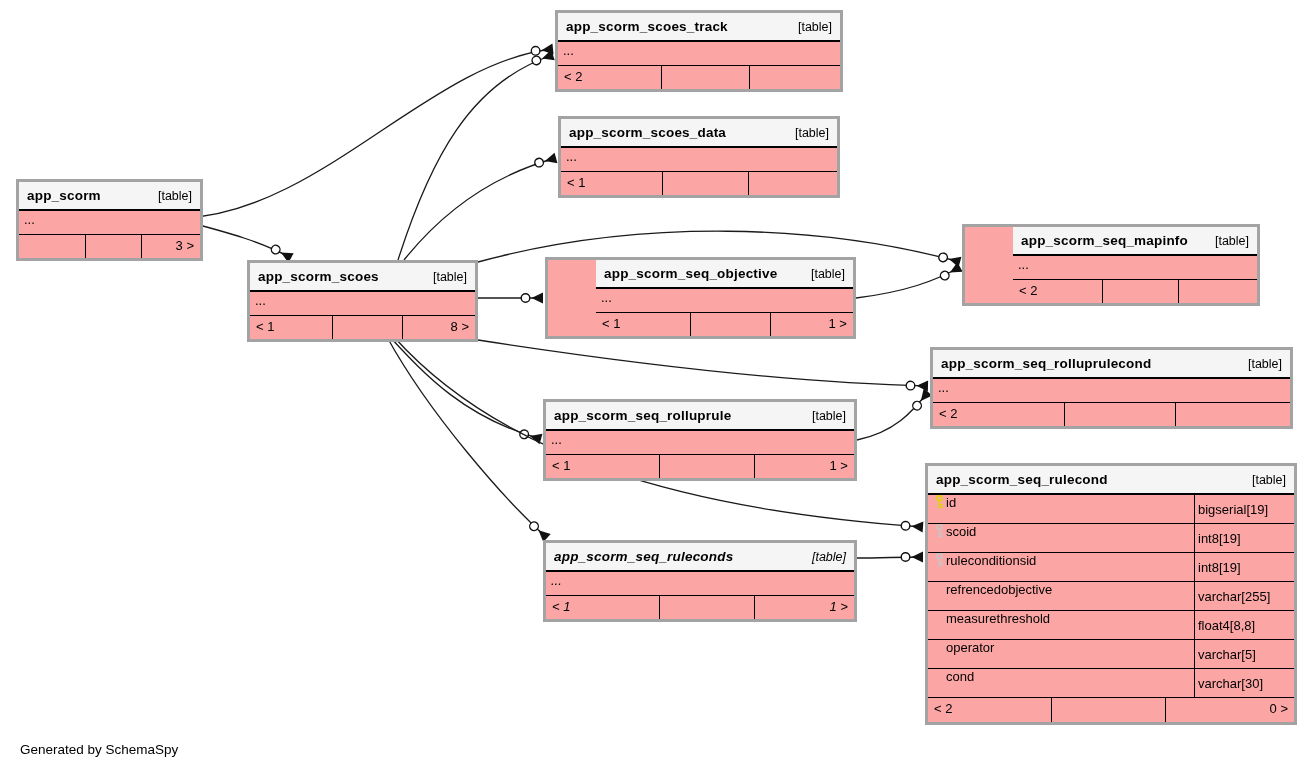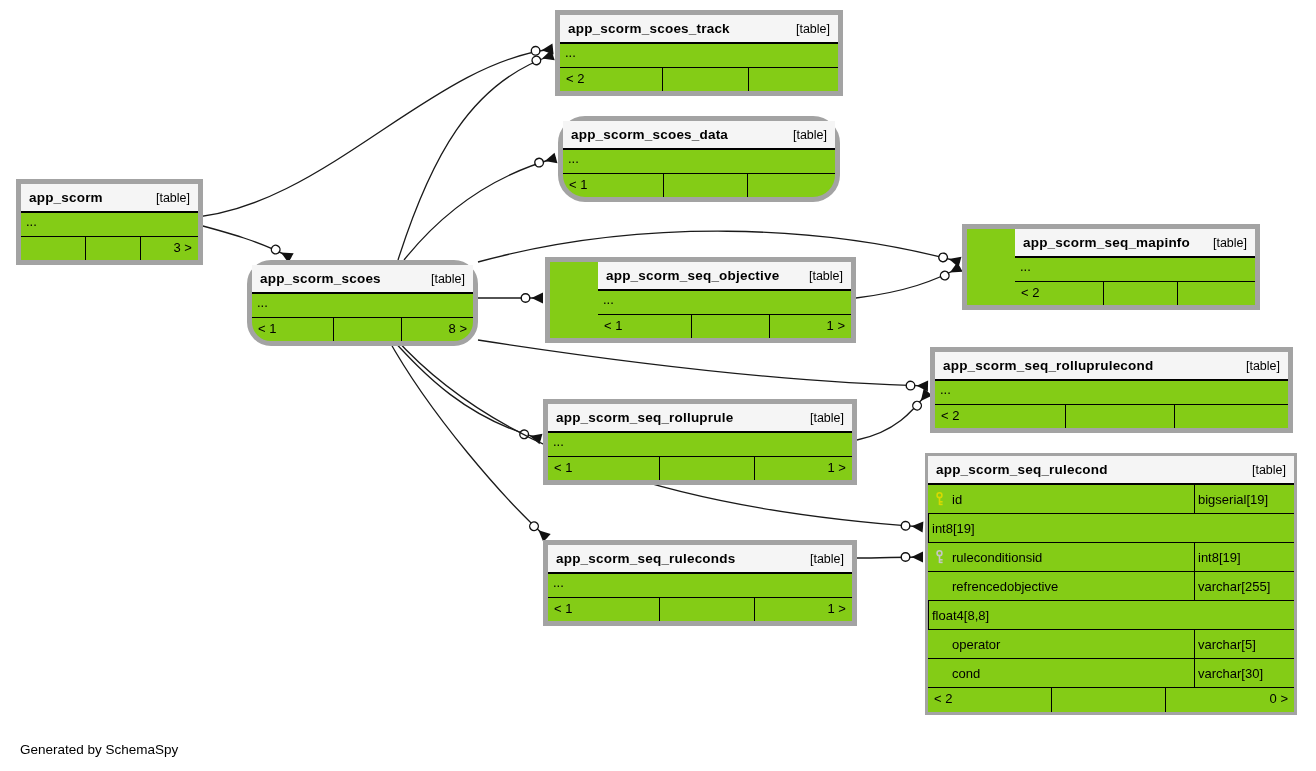--- a/index.html
+++ b/index.html
@@ -2,21 +2,21 @@
 <html><head>
 <meta charset="utf-8">
 <style>
   html,body{margin:0;padding:0;}
   body{
     width:1316px;height:771px;position:relative;background:#ffffff;
     font-family:"Liberation Sans",sans-serif;color:#000;overflow:hidden;
   }
   #wires{position:absolute;left:0;top:0;width:1316px;height:771px;z-index:1;}
   .tbl{
-    position:absolute;background:#84cc16;border:5px solid #a3a3a3;z-index:2;
+    position:absolute;background:#fca5a5;border:3px solid #a3a3a3;z-index:2;
     box-sizing:border-box;
   }
   .tbl.big{border-width:3px;}
   .tbl-header{
     display:flex;justify-content:space-between;align-items:center;
     background:#f5f5f5;border-bottom:2px solid #000;padding:0 8px;height:27px;
   }
   .tbl-name{font-weight:bold;font-size:13.5px;letter-spacing:.2px;white-space:nowrap;}
   .tbl-tag{font-size:12.5px;white-space:nowrap;margin-left:14px;}
   .dots-row{
@@ -29,21 +29,21 @@
     white-space:nowrap;overflow:hidden;
   }
   .tbl-footer .cell.c1{width:37%;}
   .tbl-footer .cell.c2{width:31%;}
   .tbl-footer .cell.c3{width:32%;border-right:none;text-align:right;}
   .col-row{
     display:flex;height:29px;border-bottom:1px solid #000;
     box-sizing:border-box;align-items:stretch;font-size:13px;
   }
   .col-name{
-    flex:1;display:flex;align-items:center;gap:7px;padding-left:6px;
+    flex:1;display:flex;align-items:flex-start;gap:1px;padding-left:6px;
     white-space:nowrap;overflow:hidden;
   }
   .col-type{
     width:100px;border-left:1px solid #000;padding:10px 3px;
     display:flex;align-items:center;white-space:nowrap;box-sizing:border-box;
   }
   .keyicon{width:11px;height:14px;display:inline-block;flex:0 0 11px;}
   .key-primary{color:#d9d900;}
   .key-foreign{color:#c6c6c6;}
   .key-none{visibility:hidden;}
@@ -97,34 +97,34 @@
     <span class="tbl-tag">[table]</span>
   </div>
   <div class="dots-row">...</div>
   <div class="tbl-footer">
     <div class="cell c1">&lt; 2</div>
     <div class="cell c2"></div>
     <div class="cell c3"></div>
   </div>
 </div>
 
-<div class="tbl" style="left:558px;top:116px;width:282px;border-radius:27px;">
+<div class="tbl" style="left:558px;top:116px;width:282px;">
   <div class="tbl-header">
     <span class="tbl-name">app_scorm_scoes_data</span>
     <span class="tbl-tag">[table]</span>
   </div>
   <div class="dots-row">...</div>
   <div class="tbl-footer">
     <div class="cell c1">&lt; 1</div>
     <div class="cell c2"></div>
     <div class="cell c3"></div>
   </div>
 </div>
 
-<div class="tbl" style="left:247px;top:260px;width:231px;border-radius:24px;">
+<div class="tbl" style="left:247px;top:260px;width:231px;">
   <div class="tbl-header">
     <span class="tbl-name">app_scorm_scoes</span>
     <span class="tbl-tag">[table]</span>
   </div>
   <div class="dots-row">...</div>
   <div class="tbl-footer">
     <div class="cell c1">&lt; 1</div>
     <div class="cell c2"></div>
     <div class="cell c3">8 &gt;</div>
   </div>
@@ -175,34 +175,34 @@
     <span class="tbl-tag">[table]</span>
   </div>
   <div class="dots-row">...</div>
   <div class="tbl-footer">
     <div class="cell c1">&lt; 1</div>
     <div class="cell c2"></div>
     <div class="cell c3">1 &gt;</div>
   </div>
 </div>
 
-<div class="tbl" style="left:543px;top:540px;width:314px;">
+<div class="tbl" style="left:543px;top:540px;width:314px;font-style:italic;">
   <div class="tbl-header">
     <span class="tbl-name">app_scorm_seq_ruleconds</span>
     <span class="tbl-tag">[table]</span>
   </div>
   <div class="dots-row">...</div>
   <div class="tbl-footer">
     <div class="cell c1">&lt; 1</div>
     <div class="cell c2"></div>
     <div class="cell c3">1 &gt;</div>
   </div>
 </div>
 
-<div class="tbl big" style="left:925px;top:453px;width:372px;">
+<div class="tbl big" style="left:925px;top:463px;width:372px;">
   <div class="tbl-header">
     <span class="tbl-name">app_scorm_seq_rulecond</span>
     <span class="tbl-tag">[table]</span>
   </div>
 
   <div class="col-row">
     <div class="col-name">
       <span class="keyicon key-primary">
         <svg width="11" height="14" viewBox="0 0 11 14" fill="none" stroke="currentColor" stroke-width="1.6">
           <circle cx="5.5" cy="3.2" r="2.4"></circle>
@@ -210,20 +210,31 @@
           <line x1="5.5" y1="9.8" x2="8.6" y2="9.8"></line>
             <line x1="5.5" y1="12.4" x2="8.6" y2="12.4"></line>
         </svg>
       </span>
       <span>id</span>
     </div>
     <div class="col-type">bigserial[19]</div>
   </div>
 
   <div class="col-row">
+    <div class="col-name">
+      <span class="keyicon key-foreign">
+        <svg width="11" height="14" viewBox="0 0 11 14" fill="none" stroke="currentColor" stroke-width="1.6">
+          <circle cx="5.5" cy="3.2" r="2.4"></circle>
+            <line x1="5.5" y1="5.6" x2="5.5" y2="13"></line>
+          <line x1="5.5" y1="9.8" x2="8.6" y2="9.8"></line>
+            <line x1="5.5" y1="12.4" x2="8.6" y2="12.4"></line>
+        </svg>
+      </span>
+      <span>scoid</span>
+    </div>
     <div class="col-type">int8[19]</div>
   </div>
 
   <div class="col-row">
     <div class="col-name">
       <span class="keyicon key-foreign">
         <svg width="11" height="14" viewBox="0 0 11 14" fill="none" stroke="currentColor" stroke-width="1.6">
           <circle cx="5.5" cy="3.2" r="2.4"></circle>
             <line x1="5.5" y1="5.6" x2="5.5" y2="13"></line>
           <line x1="5.5" y1="9.8" x2="8.6" y2="9.8"></line>
@@ -244,20 +255,31 @@
           <line x1="5.5" y1="9.8" x2="8.6" y2="9.8"></line>
             <line x1="5.5" y1="12.4" x2="8.6" y2="12.4"></line>
         </svg>
       </span>
       <span>refrencedobjective</span>
     </div>
     <div class="col-type">varchar[255]</div>
   </div>
 
   <div class="col-row">
+    <div class="col-name">
+      <span class="keyicon key-none">
+        <svg width="11" height="14" viewBox="0 0 11 14" fill="none" stroke="currentColor" stroke-width="1.6">
+          <circle cx="5.5" cy="3.2" r="2.4"></circle>
+            <line x1="5.5" y1="5.6" x2="5.5" y2="13"></line>
+          <line x1="5.5" y1="9.8" x2="8.6" y2="9.8"></line>
+            <line x1="5.5" y1="12.4" x2="8.6" y2="12.4"></line>
+        </svg>
+      </span>
+      <span>measurethreshold</span>
+    </div>
     <div class="col-type">float4[8,8]</div>
   </div>
 
   <div class="col-row">
     <div class="col-name">
       <span class="keyicon key-none">
         <svg width="11" height="14" viewBox="0 0 11 14" fill="none" stroke="currentColor" stroke-width="1.6">
           <circle cx="5.5" cy="3.2" r="2.4"></circle>
             <line x1="5.5" y1="5.6" x2="5.5" y2="13"></line>
           <line x1="5.5" y1="9.8" x2="8.6" y2="9.8"></line>

